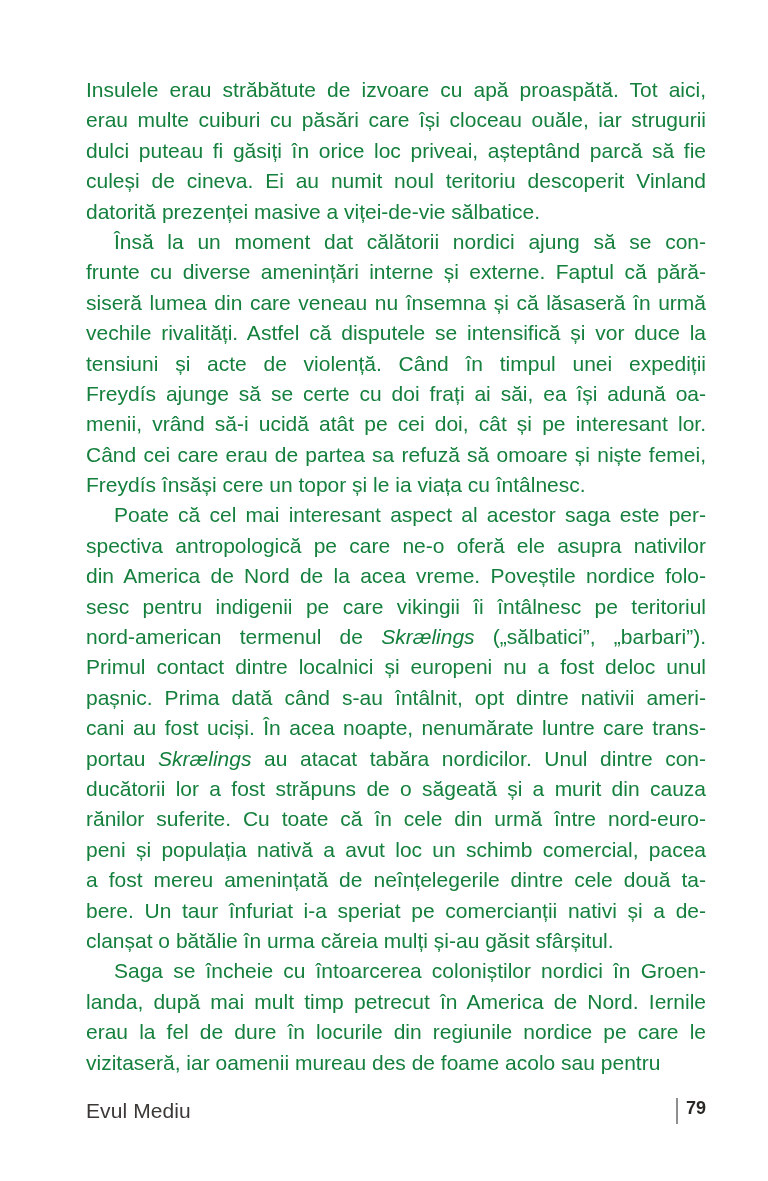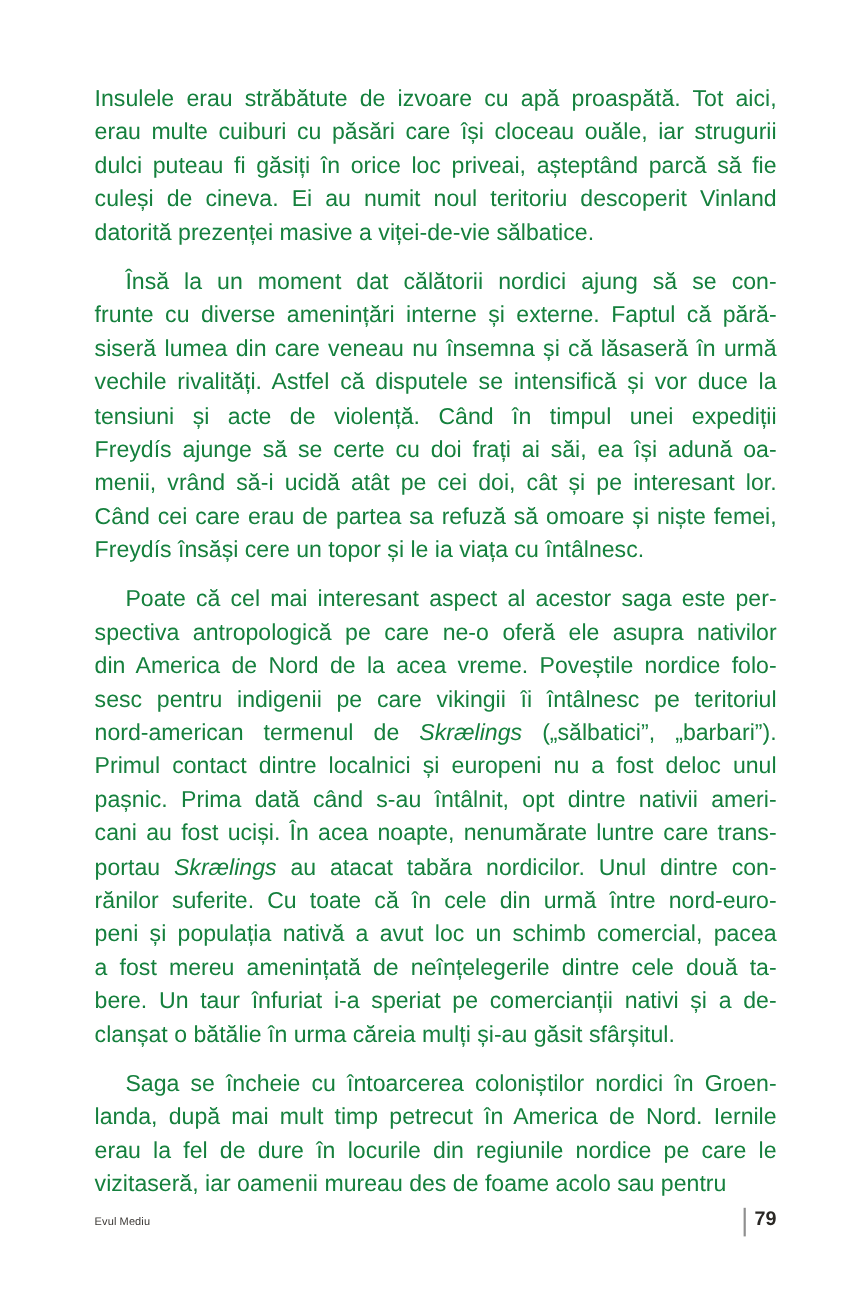--- a/index.html
+++ b/index.html
@@ -30,38 +30,37 @@
     white-space: normal;
     height: 30.4px;
     overflow: visible;
   }
   .para-line.last {
     text-align-last: auto;
     text-align: left;
   }
   .para-line.indent {
     text-indent: 28px;
-    margin-top: 15px;
   }
   .para-line i {
     font-style: italic;
   }
   .footer {
     position: absolute;
     left: 86px;
     top: 1096px;
     width: 620px;
     height: 30px;
     display: flex;
     justify-content: space-between;
     align-items: center;
     font-family: "Liberation Sans", "DejaVu Sans", sans-serif;
   }
   .running-head {
-    font-size: 10px;
+    font-size: 21px;
     color: #3b3835;
     letter-spacing: 0.1px;
     text-align: right;
   }
   .folio {
     display: flex;
     align-items: flex-start;
   }
   .folio-rule {
     width: 1.5px;
@@ -97,20 +96,21 @@
       <div class="para-line last">Freydís însăși cere un topor și le ia viața cu întâlnesc.</div>
       <div class="para-line indent">Poate că cel mai interesant aspect al acestor saga este per-</div>
       <div class="para-line">spectiva antropologică pe care ne-o oferă ele asupra nativilor</div>
       <div class="para-line">din America de Nord de la acea vreme. Poveștile nordice folo-</div>
       <div class="para-line">sesc pentru indigenii pe care vikingii îi întâlnesc pe teritoriul</div>
       <div class="para-line">nord-american termenul de <i>Skrælings</i> („sălbatici”, „barbari”).</div>
       <div class="para-line">Primul contact dintre localnici și europeni nu a fost deloc unul</div>
       <div class="para-line">pașnic. Prima dată când s-au întâlnit, opt dintre nativii ameri-</div>
       <div class="para-line">cani au fost uciși. În acea noapte, nenumărate luntre care trans-</div>
       <div class="para-line">portau <i>Skrælings</i> au atacat tabăra nordicilor. Unul dintre con-</div>
+      <div class="para-line">ducătorii lor a fost străpuns de o săgeată și a murit din cauza</div>
       <div class="para-line">rănilor suferite. Cu toate că în cele din urmă între nord-euro-</div>
       <div class="para-line">peni și populația nativă a avut loc un schimb comercial, pacea</div>
       <div class="para-line">a fost mereu amenințată de neînțelegerile dintre cele două ta-</div>
       <div class="para-line">bere. Un taur înfuriat i-a speriat pe comercianții nativi și a de-</div>
       <div class="para-line last">clanșat o bătălie în urma căreia mulți și-au găsit sfârșitul.</div>
       <div class="para-line indent">Saga se încheie cu întoarcerea coloniștilor nordici în Groen-</div>
       <div class="para-line">landa, după mai mult timp petrecut în America de Nord. Iernile</div>
       <div class="para-line">erau la fel de dure în locurile din regiunile nordice pe care le</div>
       <div class="para-line last">vizitaseră, iar oamenii mureau des de foame acolo sau pentru</div>
     </main>

